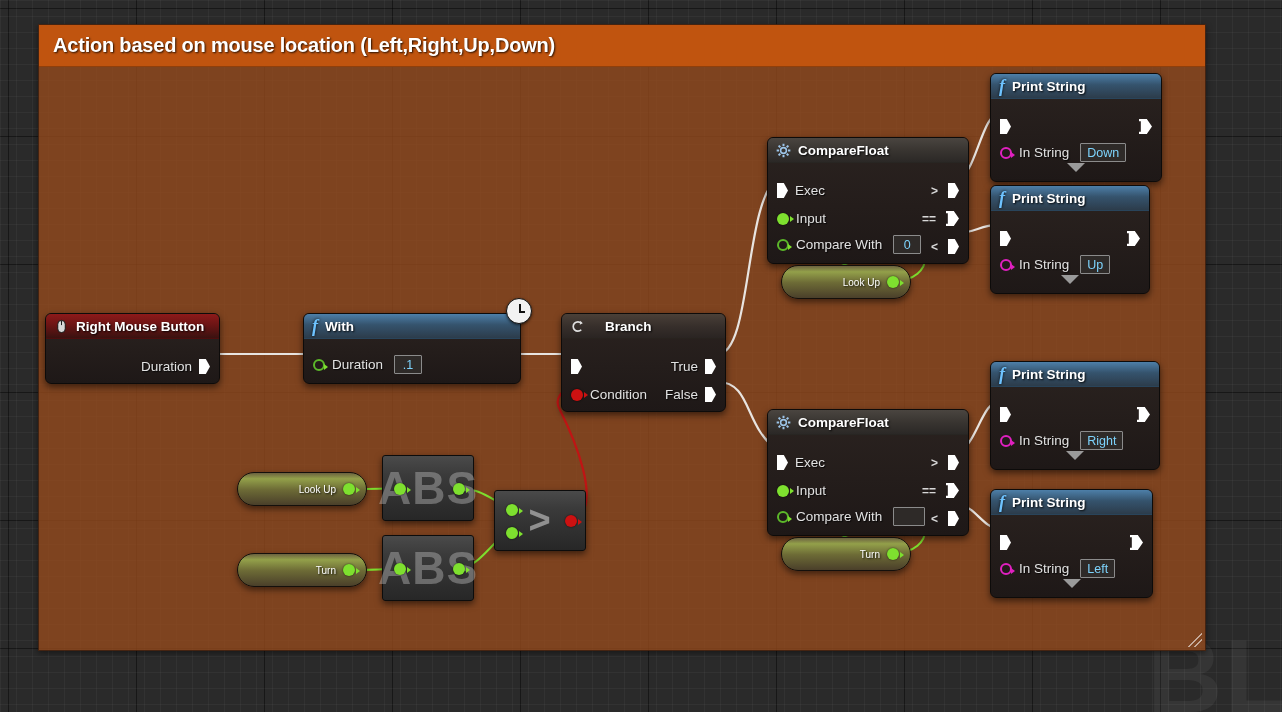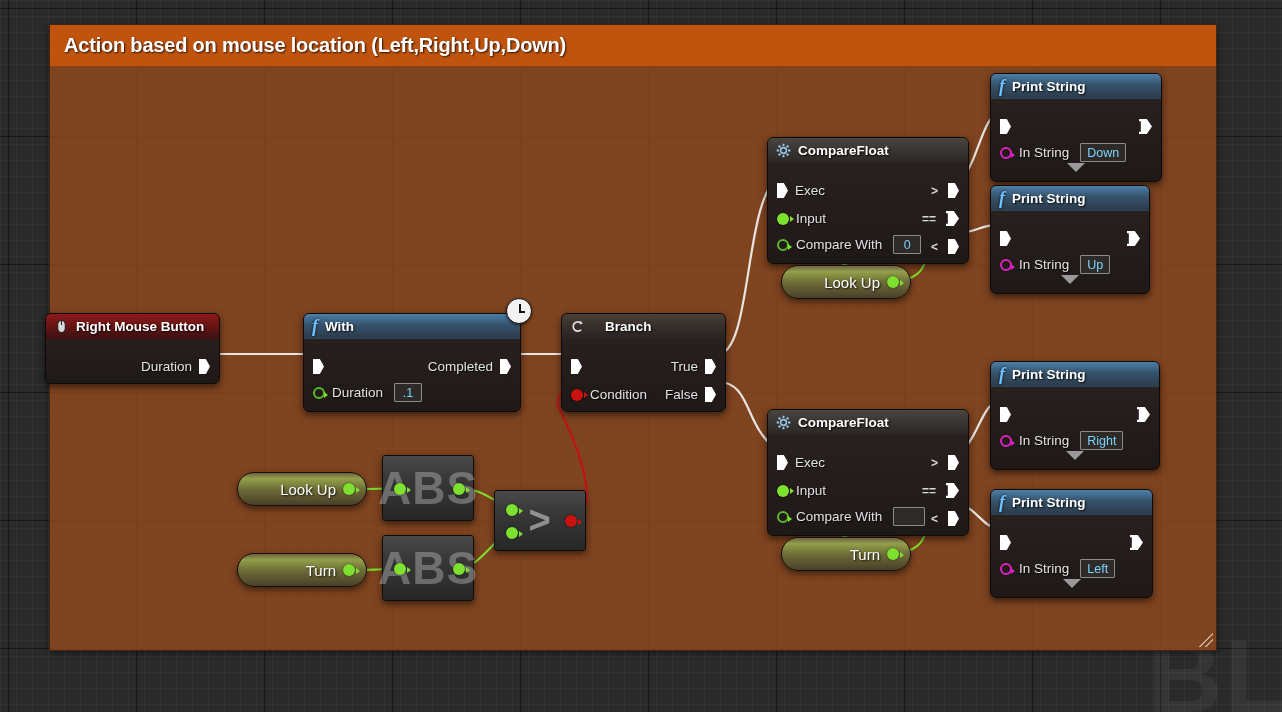--- a/index.html
+++ b/index.html
@@ -30,21 +30,21 @@
     font-size: 104px;
     font-weight: bold;
     color: rgba(255,255,255,0.055);
     letter-spacing: 2px;
     user-select: none;
   }
 
   
   #comment {
     position: absolute;
-    left: 49px; top: 24px;
+    left: 38px; top: 24px;
     width: 1168px; height: 627px;
     background: rgba(150, 74, 28, 0.78);
     border: 1px solid rgba(20,10,5,0.55);
     box-shadow: 0 2px 6px rgba(0,0,0,0.45);
   }
   #comment-title {
     height: 42px;
     background: #c0540f;
     display: flex; align-items: center;
     padding-left: 14px;
@@ -212,21 +212,21 @@
     height: 34px;
     border-radius: 17px;
     background: linear-gradient(to bottom, #6c6240 0%, #93a04a 18%, #6d6b36 52%, #4a3f2a 100%);
     border: 1px solid #14100c;
     box-shadow: 0 3px 6px rgba(0,0,0,0.5);
     display: flex; align-items: center; justify-content: flex-end;
     padding-right: 11px;
     gap: 7px;
   }
   .pill .pill-label {
-    font-size: 15px; color: #ffffff;
+    font-size: 10px; color: #ffffff;
     text-shadow: 1px 1px 2px rgba(0,0,0,0.85);
   }
 
   
   .compact {
     position: absolute;
     border-radius: 3px;
     background: linear-gradient(to bottom, #4a4a4a 0%, #3a3a3a 30%, #272727 100%);
     border: 1px solid #0c0c0c;
     box-shadow: 0 3px 7px rgba(0,0,0,0.55);
@@ -317,29 +317,20 @@
     </div>
   </div>
 
   <div class="node" style="left:303px; top:313px; width:218px;">
     <div class="clock-badge"></div>
     <div class="node-head head-func">
       <span class="fx">f</span>
       <span>With</span>
     </div>
     <div class="node-body">
-      <div class="row">
-        <span class="side">
-            <span class="exec"></span>
-          </span>
-        <span class="side right">
-          <span class="pin-label">Completed</span>
-          <span class="exec"></span>
-        </span>
-      </div>
       <div class="row">
         <span class="side">
           <span class="dot hollow green"></span>
           <span class="pin-label">Duration</span>
           <span class="valbox">.1</span>
         </span>
         <span class="side right"></span>
       </div>
     </div>
   </div>

